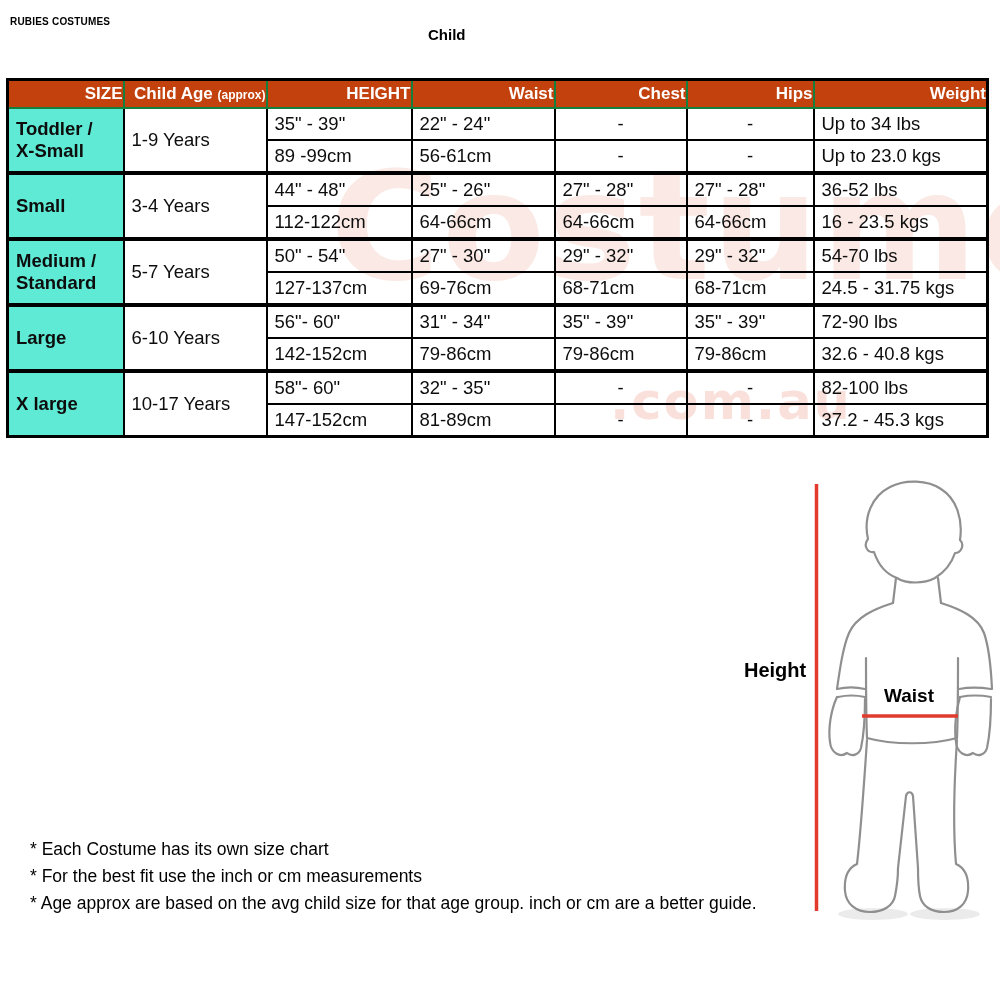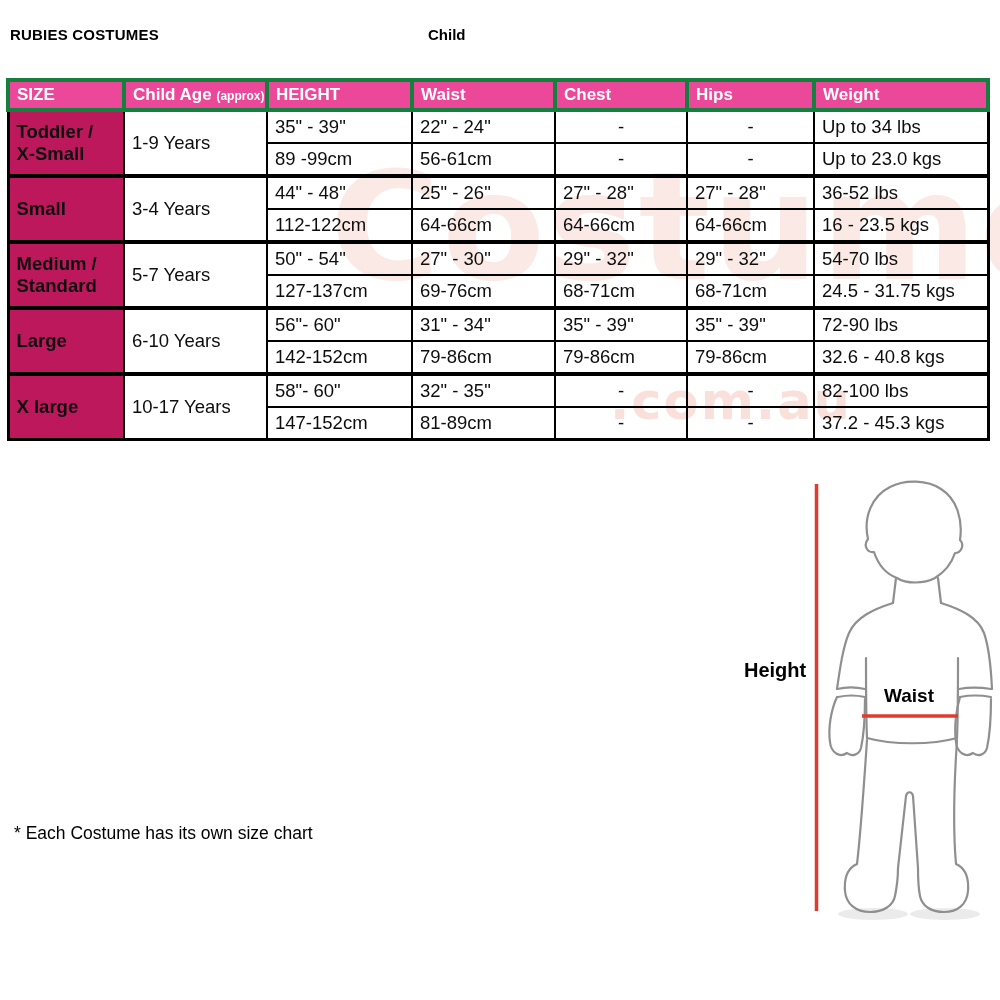--- a/index.html
+++ b/index.html
@@ -1,46 +1,46 @@
 <!DOCTYPE html>
 <html><head>
 <meta charset="utf-8">
 <style>
   html,body{margin:0;padding:0;background:#fff;}
   body{width:1000px;height:1000px;position:relative;overflow:hidden;
        font-family:"Liberation Sans",sans-serif;color:#000;}
 
   
-  .brand{position:absolute;left:10px;top:26px;font-size:15px;font-weight:bold;letter-spacing:.2px;}
+  .brand{position:absolute;left:10px;top:16px;font-size:10px;font-weight:bold;letter-spacing:.2px;}
   .category{position:absolute;left:420px;top:26px;font-size:15px;font-weight:bold;margin-left:8px;}
 
   
   .wm{position:absolute;color:rgba(246,211,202,.50);font-weight:800;z-index:0;
       font-family:"DejaVu Sans",sans-serif;letter-spacing:2px;white-space:nowrap;}
   .wm1{left:330px;top:140px;font-size:150px;}
   .wm2{left:610px;top:372px;font-size:51px;color:rgba(245,198,188,.55);}
 
   
   table.sizechart{position:absolute;left:6px;top:78px;width:980px;z-index:1;
       border-collapse:collapse;table-layout:fixed;border:3px solid #000;}
-  .sizechart th{background:#ec4899;color:#fff;font-size:17px;font-weight:bold;
-      text-align:left;height:24px;padding:1px 0 1px 7px;border:4px solid #15803d;}
+  .sizechart th{background:#c2410c;color:#fff;font-size:17px;font-weight:bold;
+      text-align:right;height:24px;padding:1px 0 1px 7px;border:2px solid #15803d;}
   .sizechart th .approx{font-size:12px;font-weight:bold;}
   .sizechart td{border:2px solid #000;font-size:18.5px;height:30px;
       padding:0 0 0 7px;vertical-align:middle;background:transparent;color:#0d0d0d;}
-  .sizechart td.size-cell{background:#be185d;font-weight:bold;white-space:pre-line;line-height:1.2;}
+  .sizechart td.size-cell{background:#5eead4;font-weight:bold;white-space:pre-line;line-height:1.2;}
   .sizechart tr.grp td{border-top:4px solid #000;}
 
   
   .h-label{position:absolute;left:744px;top:659px;font-size:20px;font-weight:bold;z-index:2;}
   .w-label{position:absolute;left:884px;top:685px;font-size:19px;font-weight:bold;z-index:2;}
   .figure-svg{position:absolute;left:730px;top:460px;width:270px;height:470px;z-index:1;}
 
   
-  ul.notes{position:absolute;left:14px;top:820px;margin:0;padding:0;list-style:none;}
+  ul.notes{position:absolute;left:14px;top:820px;margin:16px;padding:0;list-style:none;}
   ul.notes li{font-size:17.5px;line-height:27px;white-space:nowrap;}
 </style>
 </head>
 <body>
 
 <div class="wm wm1">Costume</div>
 <div class="wm wm2">.com.au</div>
 
 <div class="brand">RUBIES COSTUMES</div>
 <div class="category">Child</div>
@@ -206,13 +206,15 @@
       C 969,878 965,868 956,864
       C 953,830 954,785 957,740"></path>
   </g>
 
   <line x1="816.5" y1="484" x2="816.5" y2="911" stroke="#e23b2e" stroke-width="3.5"></line>
   <line x1="862" y1="716" x2="958" y2="716" stroke="#e23b2e" stroke-width="3.5"></line>
 </svg>
 
 <ul class="notes">
   <li>* Each Costume has its own size chart</li>
+  <li>* For the best fit use the inch or cm measurements</li>
+  <li>* Age approx are based on the avg child size for that age group. inch or cm are a better guide.</li>
 </ul>
 
 </body></html>

